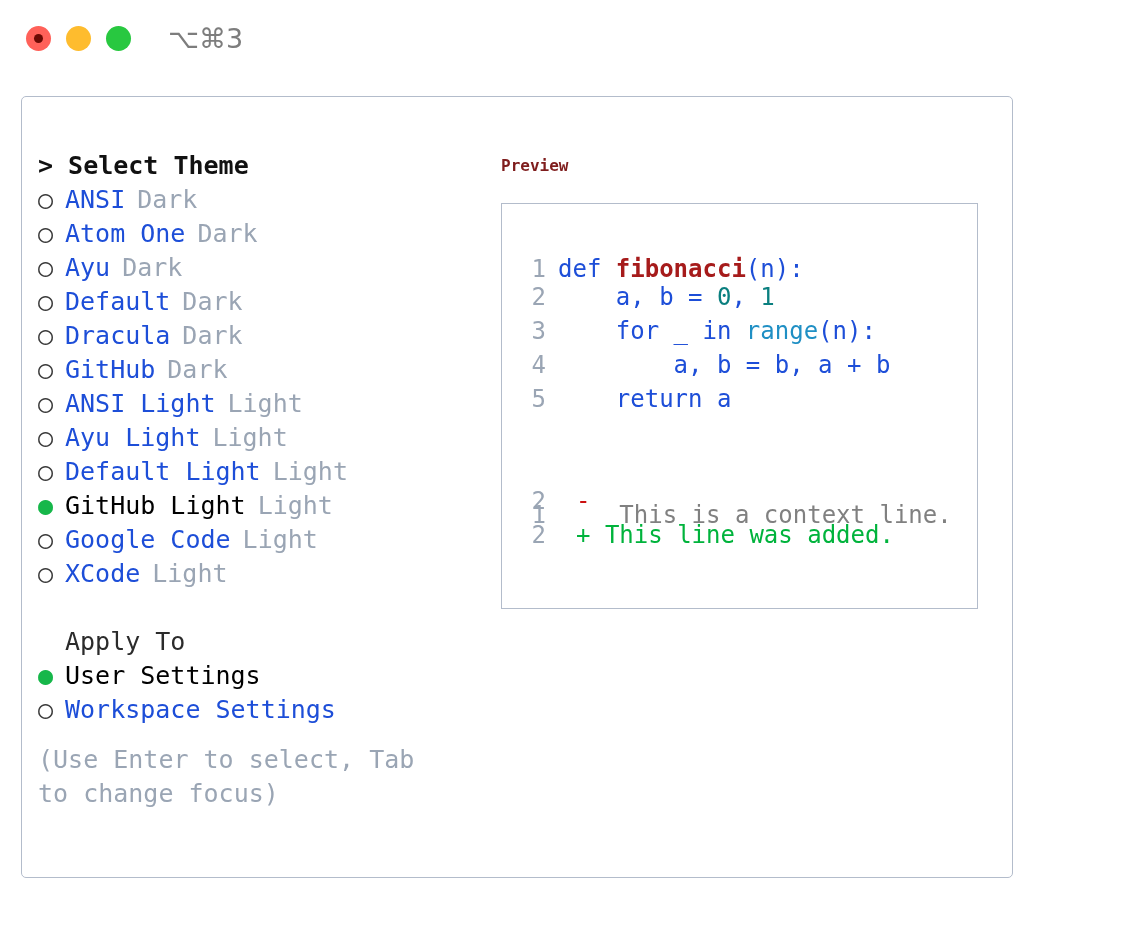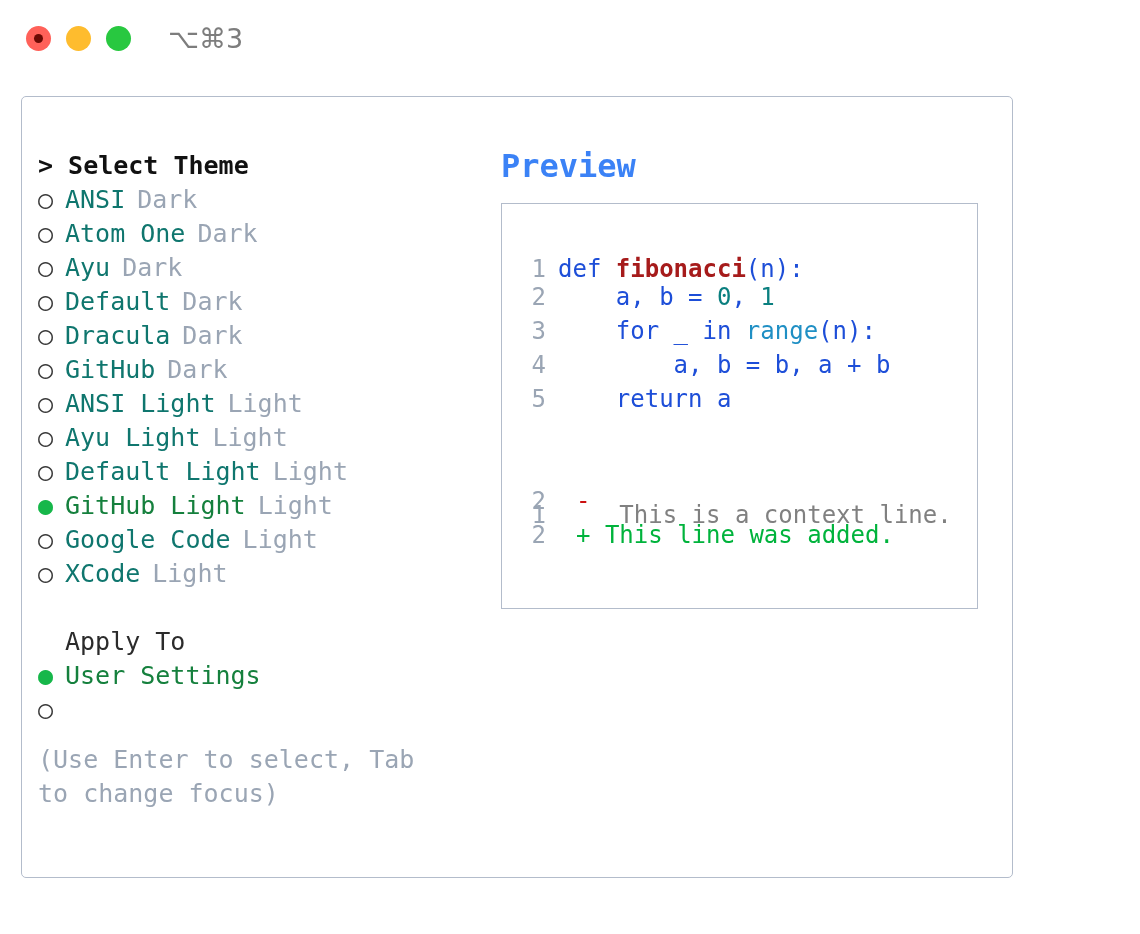--- a/index.html
+++ b/index.html
@@ -109,22 +109,22 @@
   }
   .bullet {
     display: inline-block;
     width: 27px;
     flex: 0 0 27px;
     font-size: 25px;
     color: #3a3a3a;
     text-align: left;
   }
   .bullet.on { color: #16b74a; }
-  .label { color: #0f766e; }
-  .label.selected { color: #15803d; }
+  .label { color: #1d4ed8; }
+  .label.selected { color: #000000; }
   .mode {
     color: #9aa5b4;
     margin-left: 12px;
   }
   .section-head {
     margin-top: 34px;
     font-weight: normal;
     color: #2b2b2b;
   }
   .hint {
@@ -137,24 +137,24 @@
   }
 
   
   .right-col {
     position: absolute;
     left: 479px;
     top: 52px;
     width: 490px;
   }
   .preview-title {
-    font-size: 32px;
+    font-size: 16px;
     line-height: 34px;
     font-weight: bold;
-    color: #3b82f6;
+    color: #7f1d1d;
   }
   .preview-box {
     margin-top: 20px;
     width: 477px;
     height: 406px;
     border: 1.6px solid #b3bccb;
     box-sizing: border-box;
     background: #ffffff;
     position: relative;
   }
@@ -274,20 +274,21 @@
         <span class="caret"></span>
         <span>Apply To</span>
       </div>
       <div id="apply-items">
           <div class="row">
             <span class="bullet on">●</span>
             <span class="label selected">User Settings</span>
           </div>
           <div class="row">
             <span class="bullet">○</span>
+            <span class="label">Workspace Settings</span>
           </div>
         </div>
 
       <div class="hint">(Use Enter to select, Tab to change focus)</div>
     </div>
 
     <div class="right-col">
       <div class="preview-title">Preview</div>
       <div class="preview-box">
         <div class="code">

